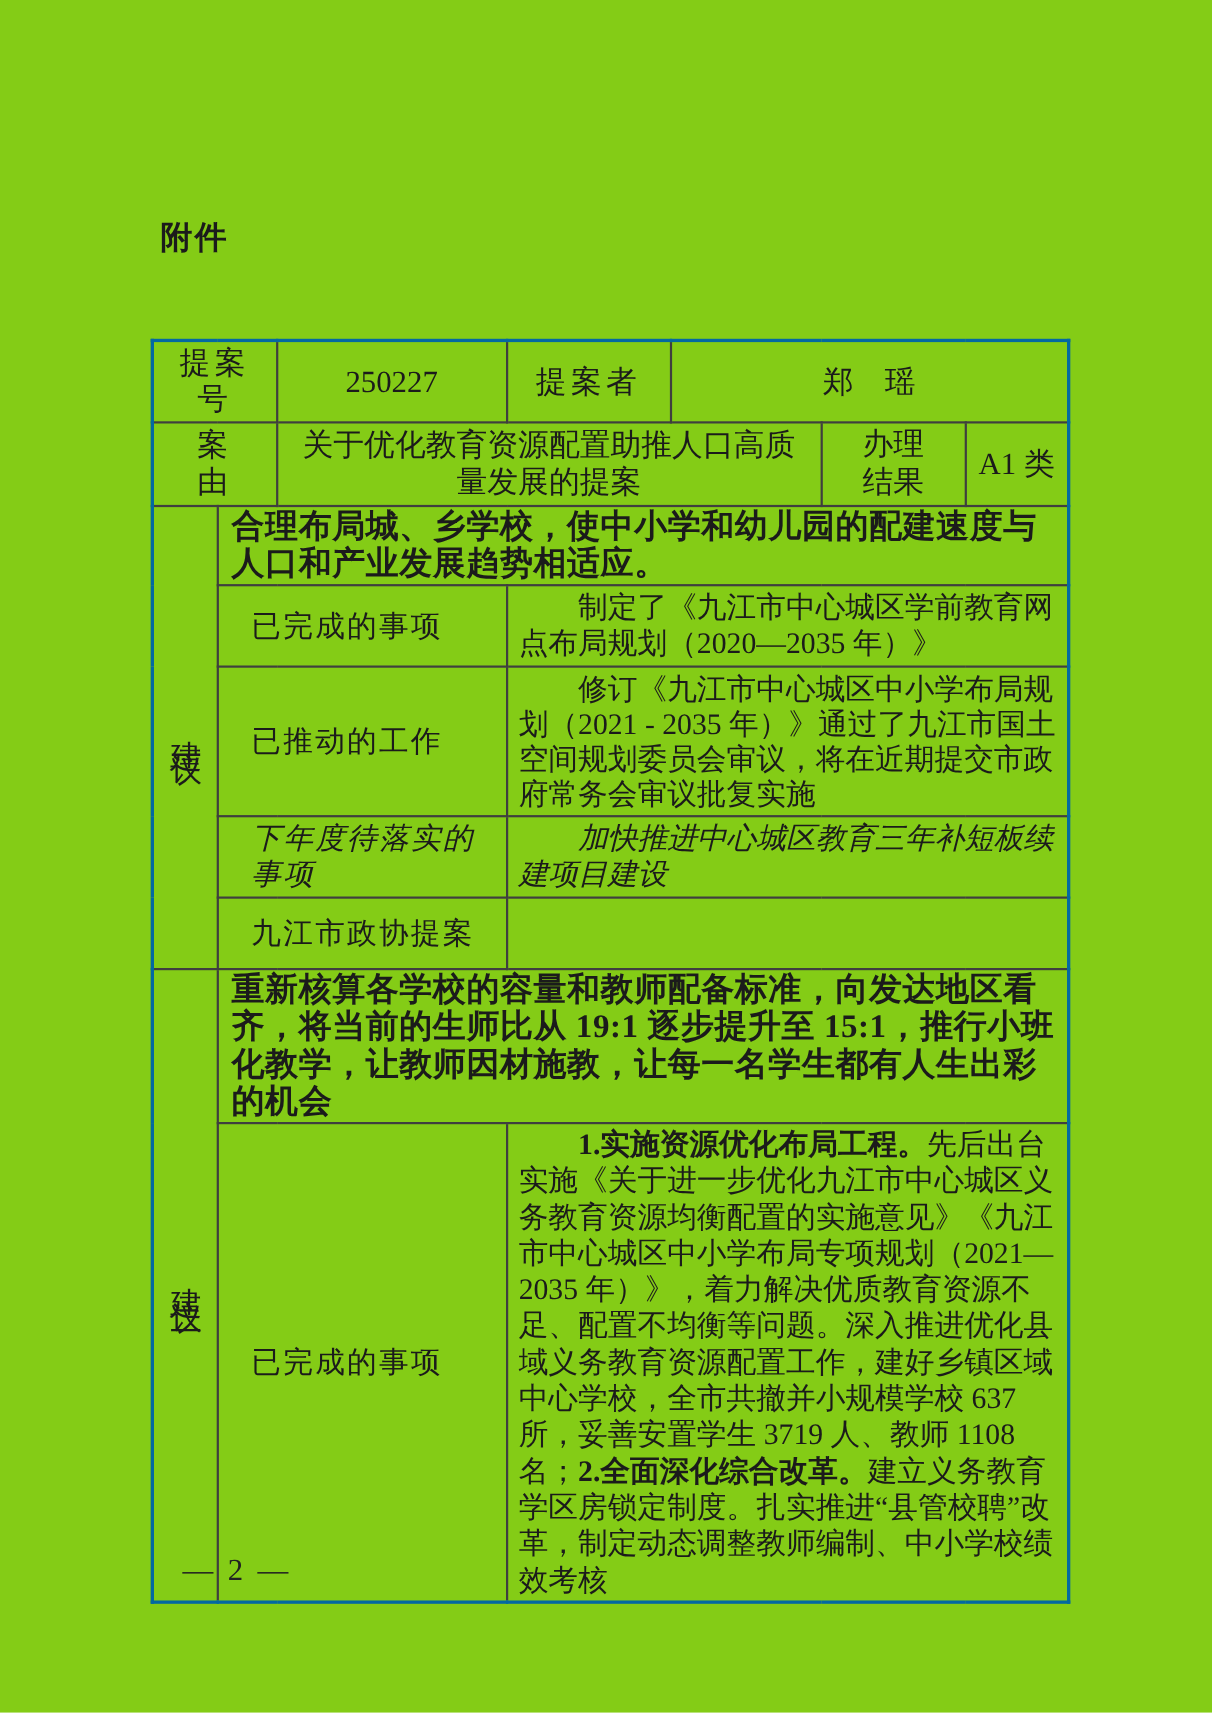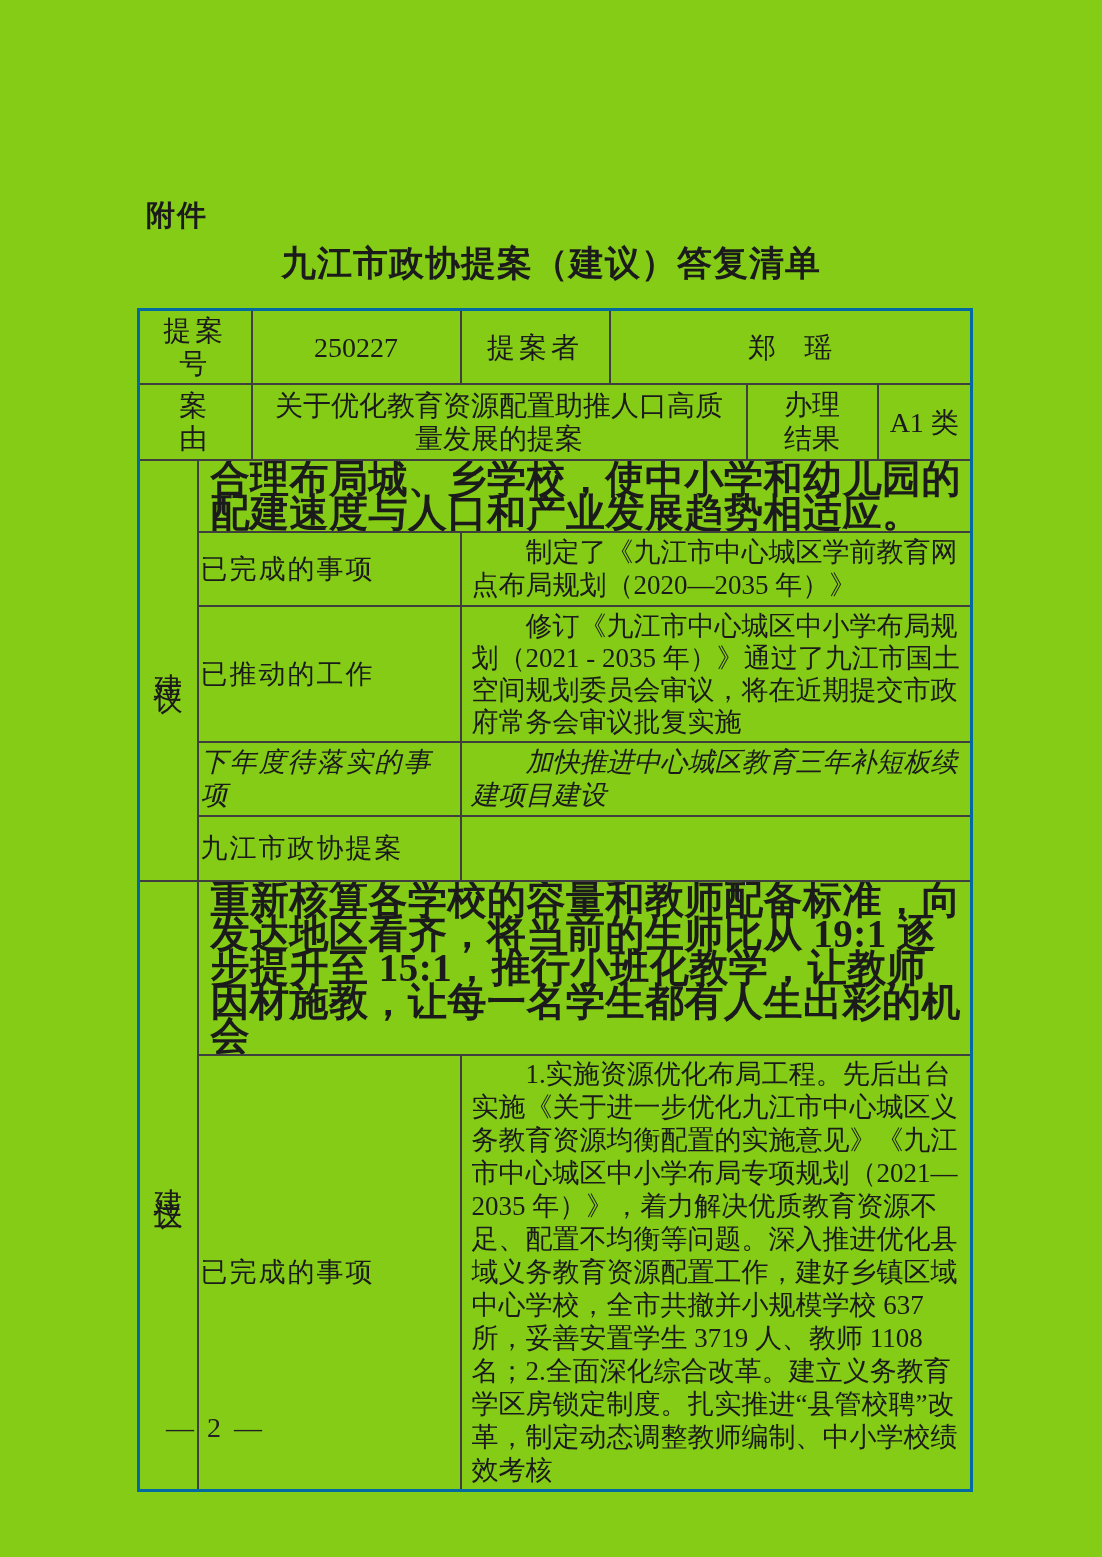--- a/index.html
+++ b/index.html
@@ -29,24 +29,24 @@
   td {
     border:2px solid #3f3f3f;
     padding:3px 10px;
     font-size:27px; line-height:33px;
     vertical-align:middle;
     overflow:hidden;
     word-break:break-all;
   }
   .center { text-align:center; }
   .lbl { letter-spacing:4px; }
-  .rowlbl { letter-spacing:2px; padding-left:2px; }
-  .bold { font-weight:400; }
+  .rowlbl { letter-spacing:2px; padding-left:30px; }
+  .bold { font-weight:700; }
   .summary {
-    font-weight:700; font-size:39px; line-height:34px;
+    font-weight:700; font-size:30px; line-height:34px;
     padding:1px 8px 1px 12px; letter-spacing:0.5px;
   }
   .indent { text-indent:2em; }
   .prewrap { white-space:pre-line; line-height:34px; }
   .meta { font-size:28px; }
   .vlabel { text-align:center; padding:0; }
   .vtext {
     display:inline-block;
     writing-mode:vertical-rl;
     text-orientation:upright;
@@ -68,21 +68,20 @@
     font-size:28px; letter-spacing:3px; color:#222;
   }
 </style>
 </head>
 <body>
 
 <div class="page">
 
   <div class="attachment">附件</div>
 
-  <div class="title">九江市政协提案（建议）答复清单</div>
 
   <table class="reply-table">
     <colgroup>
       <col style="width:59px">
         <col style="width:54px">
         <col style="width:209px">
       <col style="width:149px">
         <col style="width:137px">
         <col style="width:131px">
         <col style="width:94px">

